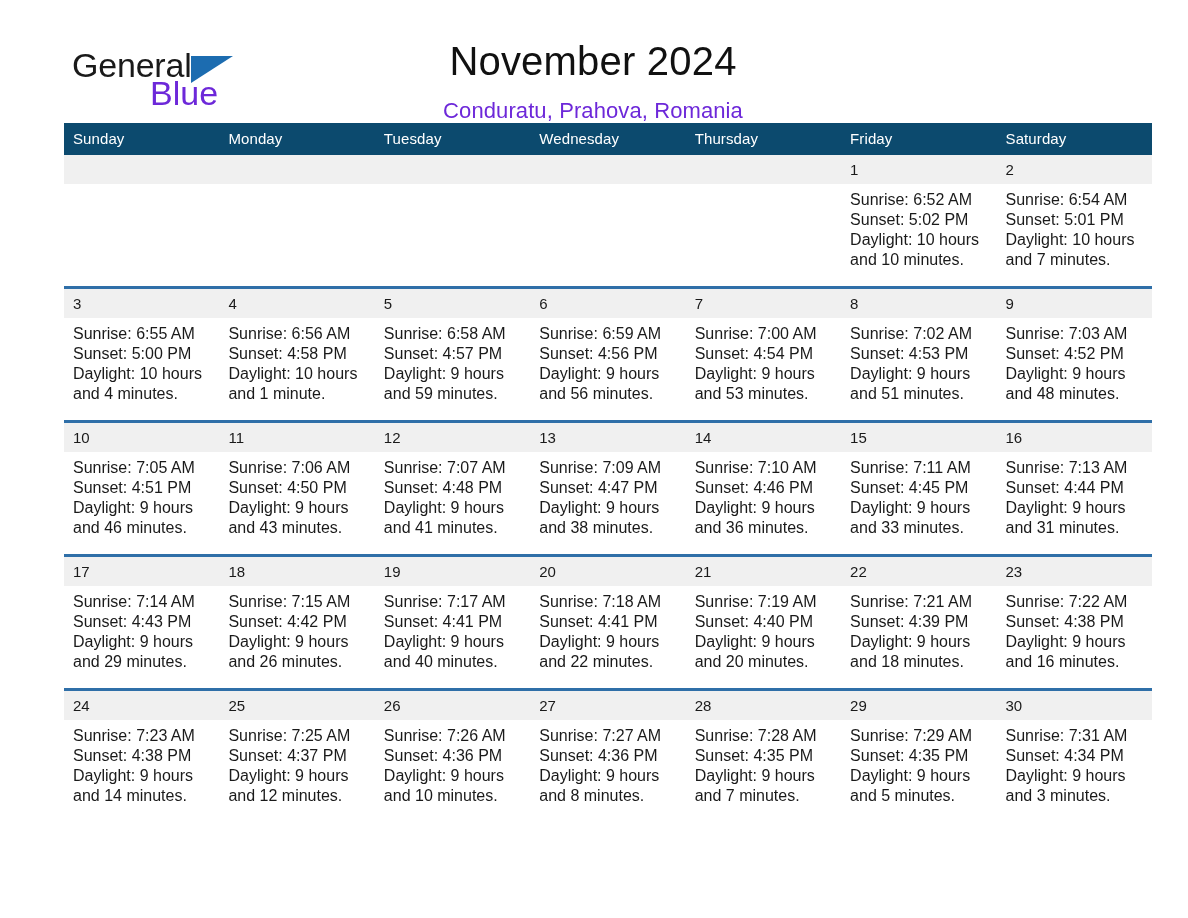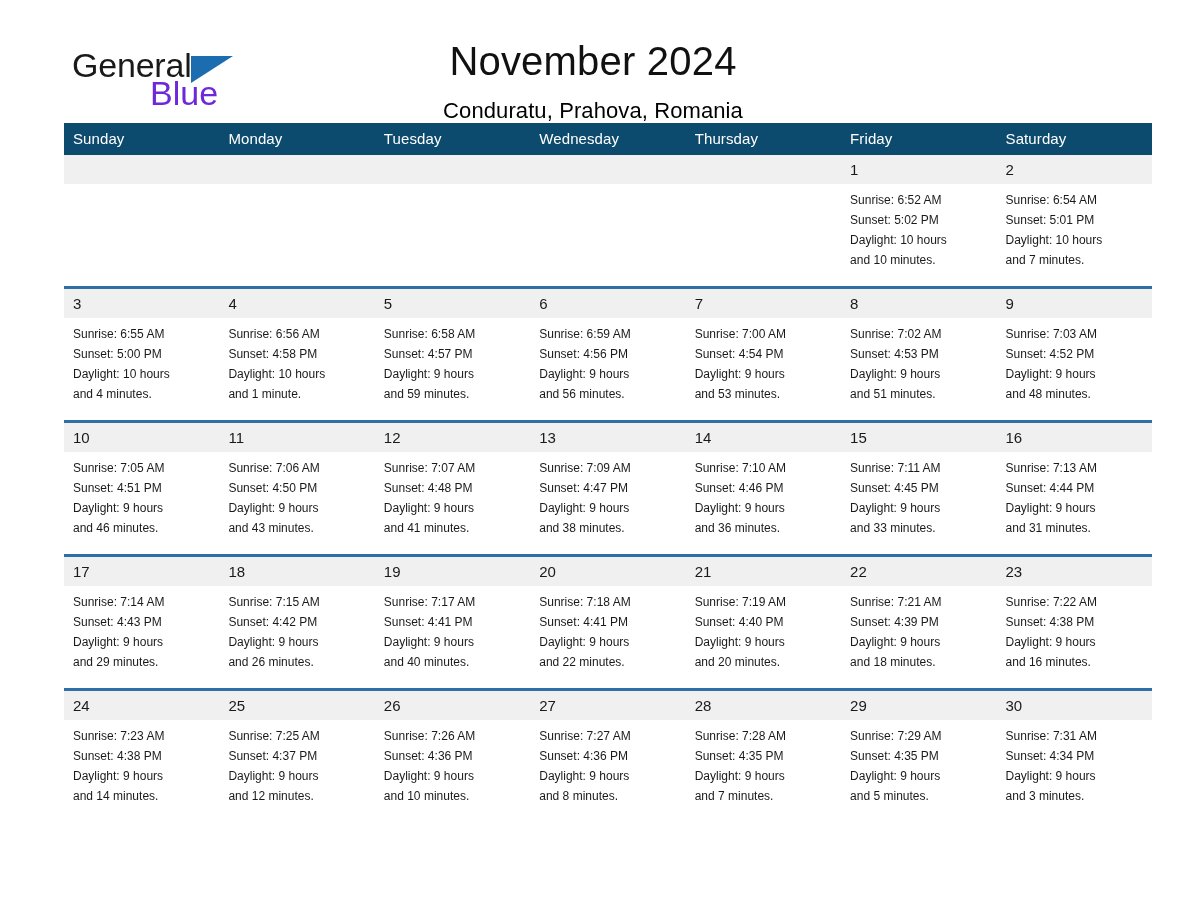--- a/index.html
+++ b/index.html
@@ -71,21 +71,21 @@
     font-size: 40px;
     line-height: 46px;
     font-weight: 400;
     color: #111111;
     letter-spacing: 0.2px;
   }
   .cal-subtitle {
     font-size: 22px;
     line-height: 30px;
     font-weight: 400;
-    color: #000000;
+    color: #6d28d9;
     margin-top: 12px;
     letter-spacing: 0.1px;
   }
 
   
   .calendar {
     width: 1088px;
     border-collapse: collapse;
     table-layout: fixed;
     margin-top: 18px;
@@ -119,21 +119,21 @@
     line-height: 17px;
     padding: 6px 0 6px 9px;
     color: #1a1a1a;
     height: 17px;
   }
   .daynum.empty {
     color: transparent;
   }
   .cell-body {
     padding: 6px 6px 0 9px;
-    font-size: 12px;
+    font-size: 16px;
     line-height: 20px;
     color: #1a1a1a;
   }
   .cell-body div {
     white-space: nowrap;
   }
   td.blank .daynum {
     background: #f0f0f0;
   }
 </style>

